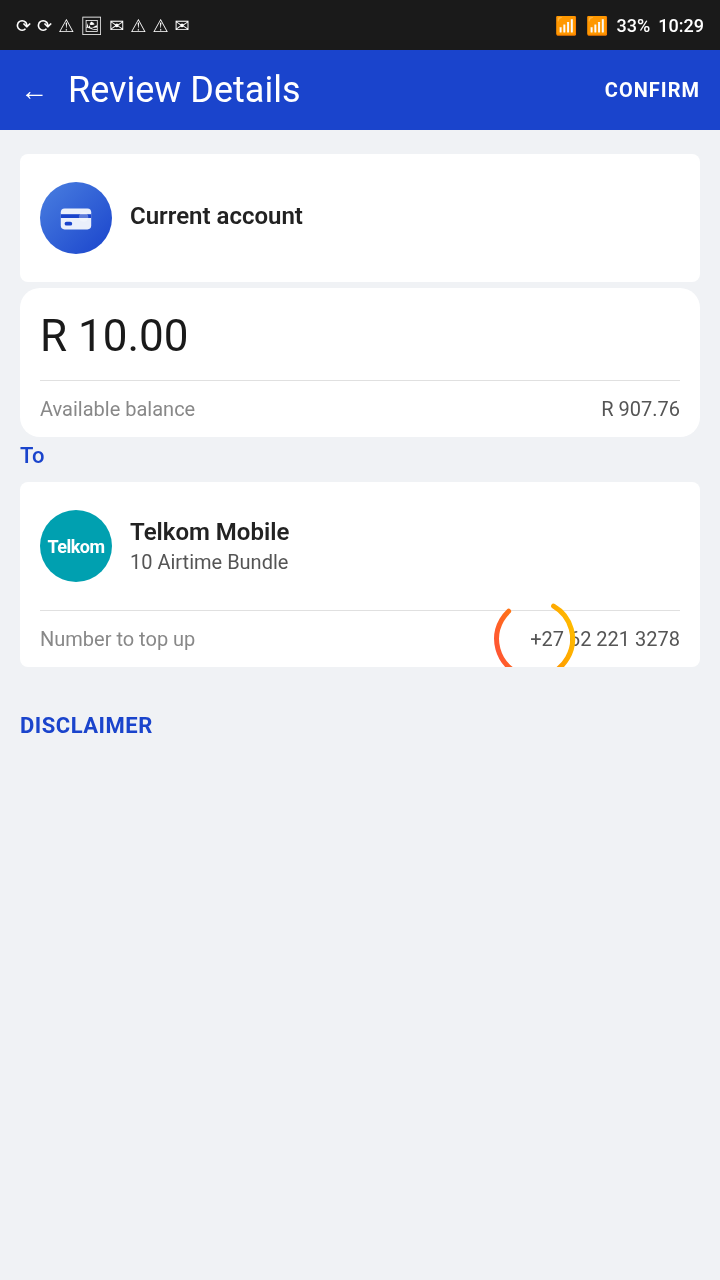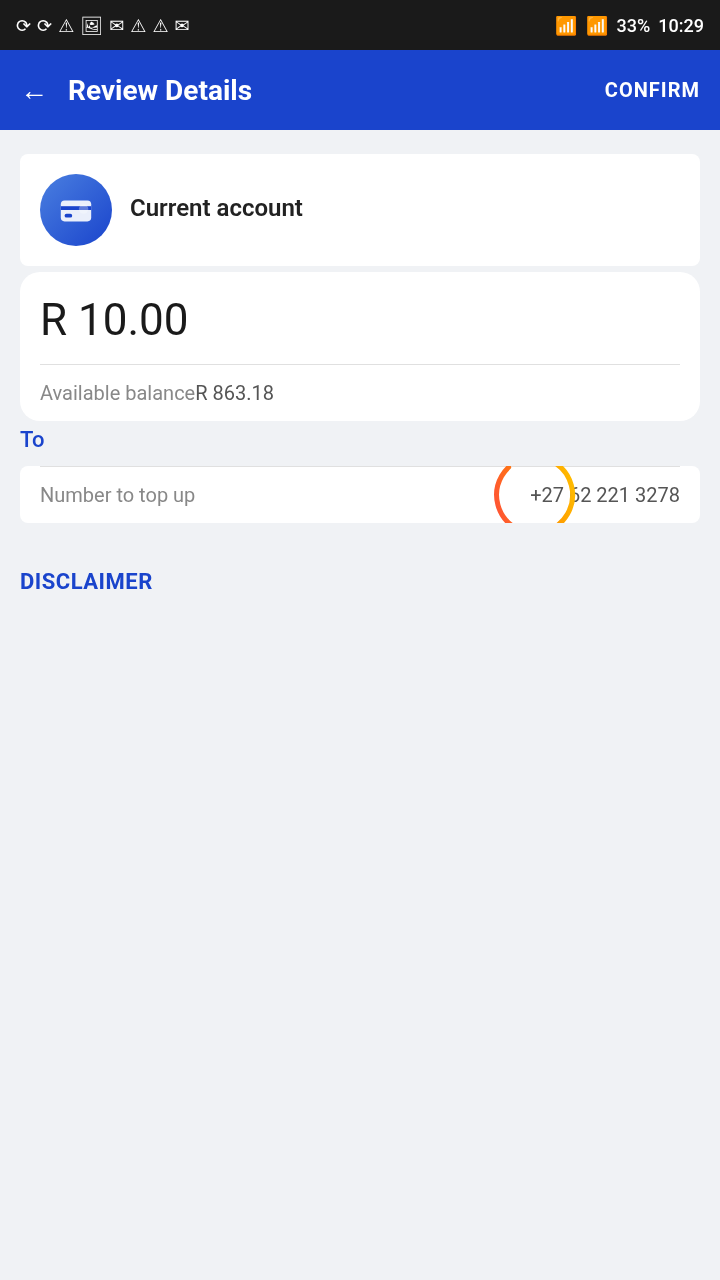--- a/index.html
+++ b/index.html
@@ -47,22 +47,22 @@
       position: relative;
     }
     .app-bar-back {
       color: white;
       font-size: 28px;
       cursor: pointer;
       margin-right: 20px;
     }
     .app-bar-title {
       color: white;
-      font-size: 28px;
-      font-weight: 700;
+      font-size: 36px;
+      font-weight: 400;
       flex: 1;
     }
     .app-bar-confirm {
       color: white;
       font-size: 20px;
       font-weight: 700;
       cursor: pointer;
       letter-spacing: 1px;
     }
 
@@ -85,21 +85,21 @@
     .card {
       background: white;
       border-radius: 8px;
       margin-bottom: 6px;
       overflow: hidden;
     }
 
     .card-row {
       display: flex;
       align-items: center;
-      padding: 20px 20px;
+      padding: 28px 20px;
     }
 
     .account-icon {
       width: 72px;
       height: 72px;
       border-radius: 50%;
       background: linear-gradient(135deg, #4a7fe0, #1a44cc);
       display: flex;
       align-items: center;
       justify-content: center;
@@ -134,21 +134,21 @@
       color: #1a1a1a;
       padding: 22px 20px 18px 20px;
     }
     .divider {
       height: 1px;
       background: #e0e0e0;
       margin: 0 20px;
     }
     .balance-row {
       display: flex;
-      justify-content: flex-start;
+      justify-content: space-between;
       align-items: center;
       padding: 16px 20px;
     }
     .balance-label {
       font-size: 20px;
       color: #888;
     }
     .balance-value {
       font-size: 20px;
       color: #555;
@@ -251,29 +251,38 @@
       </div>
     </div>
   </div>
 
   
   <div class="amount-section card">
     <div class="amount-value">R 10.00</div>
     <div class="divider"></div>
     <div class="balance-row">
       <span class="balance-label">Available balance</span>
-      <span class="balance-value">R 863.18</span>
+      <span class="balance-value">R 907.76</span>
     </div>
   </div>
 
   
   <div class="to-section">
     <div class="section-label">To</div>
 
     <div class="card">
+      <div class="card-row">
+        <div class="telkom-icon">
+          <span>Telkom</span>
+        </div>
+        <div>
+          <div class="account-info-title">Telkom Mobile</div>
+          <div class="account-info-sub">10 Airtime Bundle</div>
+        </div>
+      </div>
       <div class="divider"></div>
 
       <div class="number-row">
         <span class="number-label">Number to top up</span>
         <span class="number-value" style="position:relative;">
           <span>+27 62 221 3278</span>
           
           <svg style="position:absolute; top:50%; left:50%; transform:translate(-130%, -50%); pointer-events:none;" width="88" height="88" viewBox="0 0 88 88">
             <circle cx="44" cy="44" r="38" fill="none" stroke="url(#circleGrad)" stroke-width="5" stroke-dasharray="190 50" stroke-linecap="round" transform="rotate(-60 44 44)"></circle>
             <defs>

